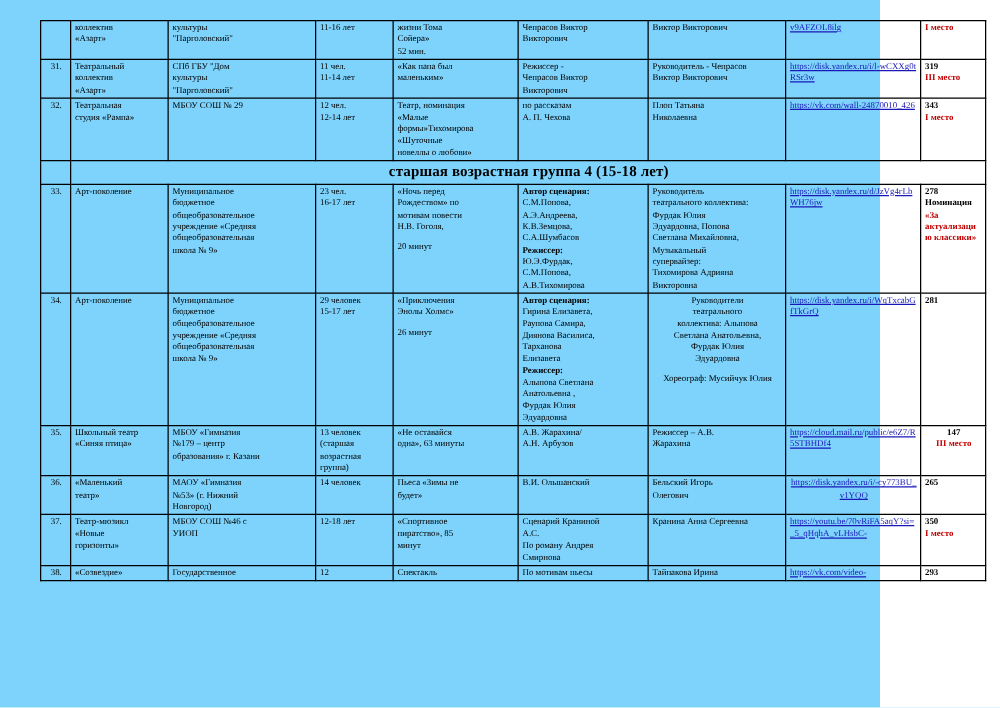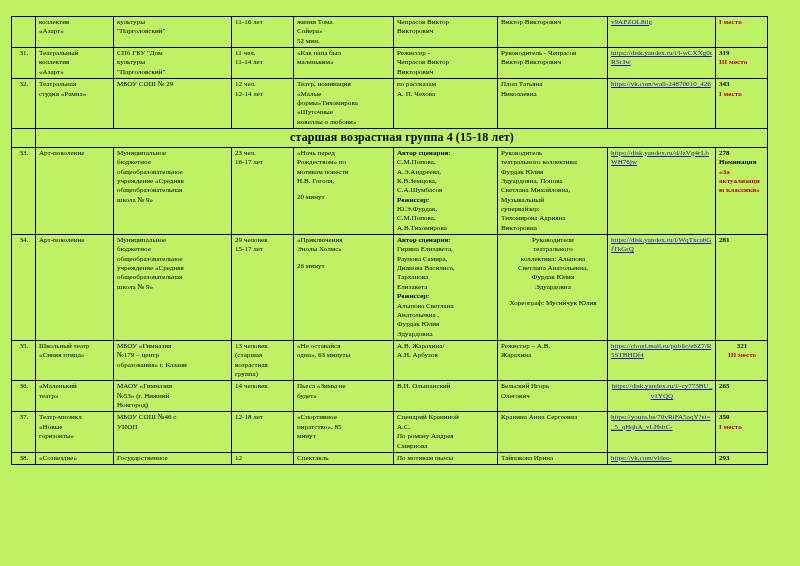--- a/index.html
+++ b/index.html
@@ -9,25 +9,25 @@
   }
   body {
     width: 800px;
     height: 566px;
     overflow: hidden;
     font-family: "Liberation Serif", "DejaVu Serif", serif;
     color: #000000;
   }
   .page {
     position: relative;
-    width: 800px;
+    width: 704px;
     height: 566px;
-    background: #bef264;
+    background: #7dd3fc;
     box-sizing: border-box;
-    padding: 16px 22px 0 11px;
+    padding: 16px 22px 0 32px;
   }
   table.registry {
     border-collapse: collapse;
     table-layout: fixed;
     width: 756px;
     font-size: 7.1px;
     line-height: 1.32;
   }
   table.registry td {
     border: 1px solid #000000;
@@ -368,21 +368,21 @@
           <span class="line">А.Н. Арбузов</span>
         </td>
         <td>
           <span class="line">Режиссер – А.В.</span>
           <span class="line">Жарахина</span>
         </td>
         <td>
           <span class="link">https://cloud.mail.ru/public/e6Z7/R5STBHDf4</span>
         </td>
         <td class="score center">
-          <span class="score-num">321</span>
+          <span class="score-num">147</span>
           <span class="place">III место</span>
         </td>
       </tr>
 
       <tr>
         <td class="num">
           <span>36.</span>
         </td>
         <td>
           <span class="line">«Маленький</span>

